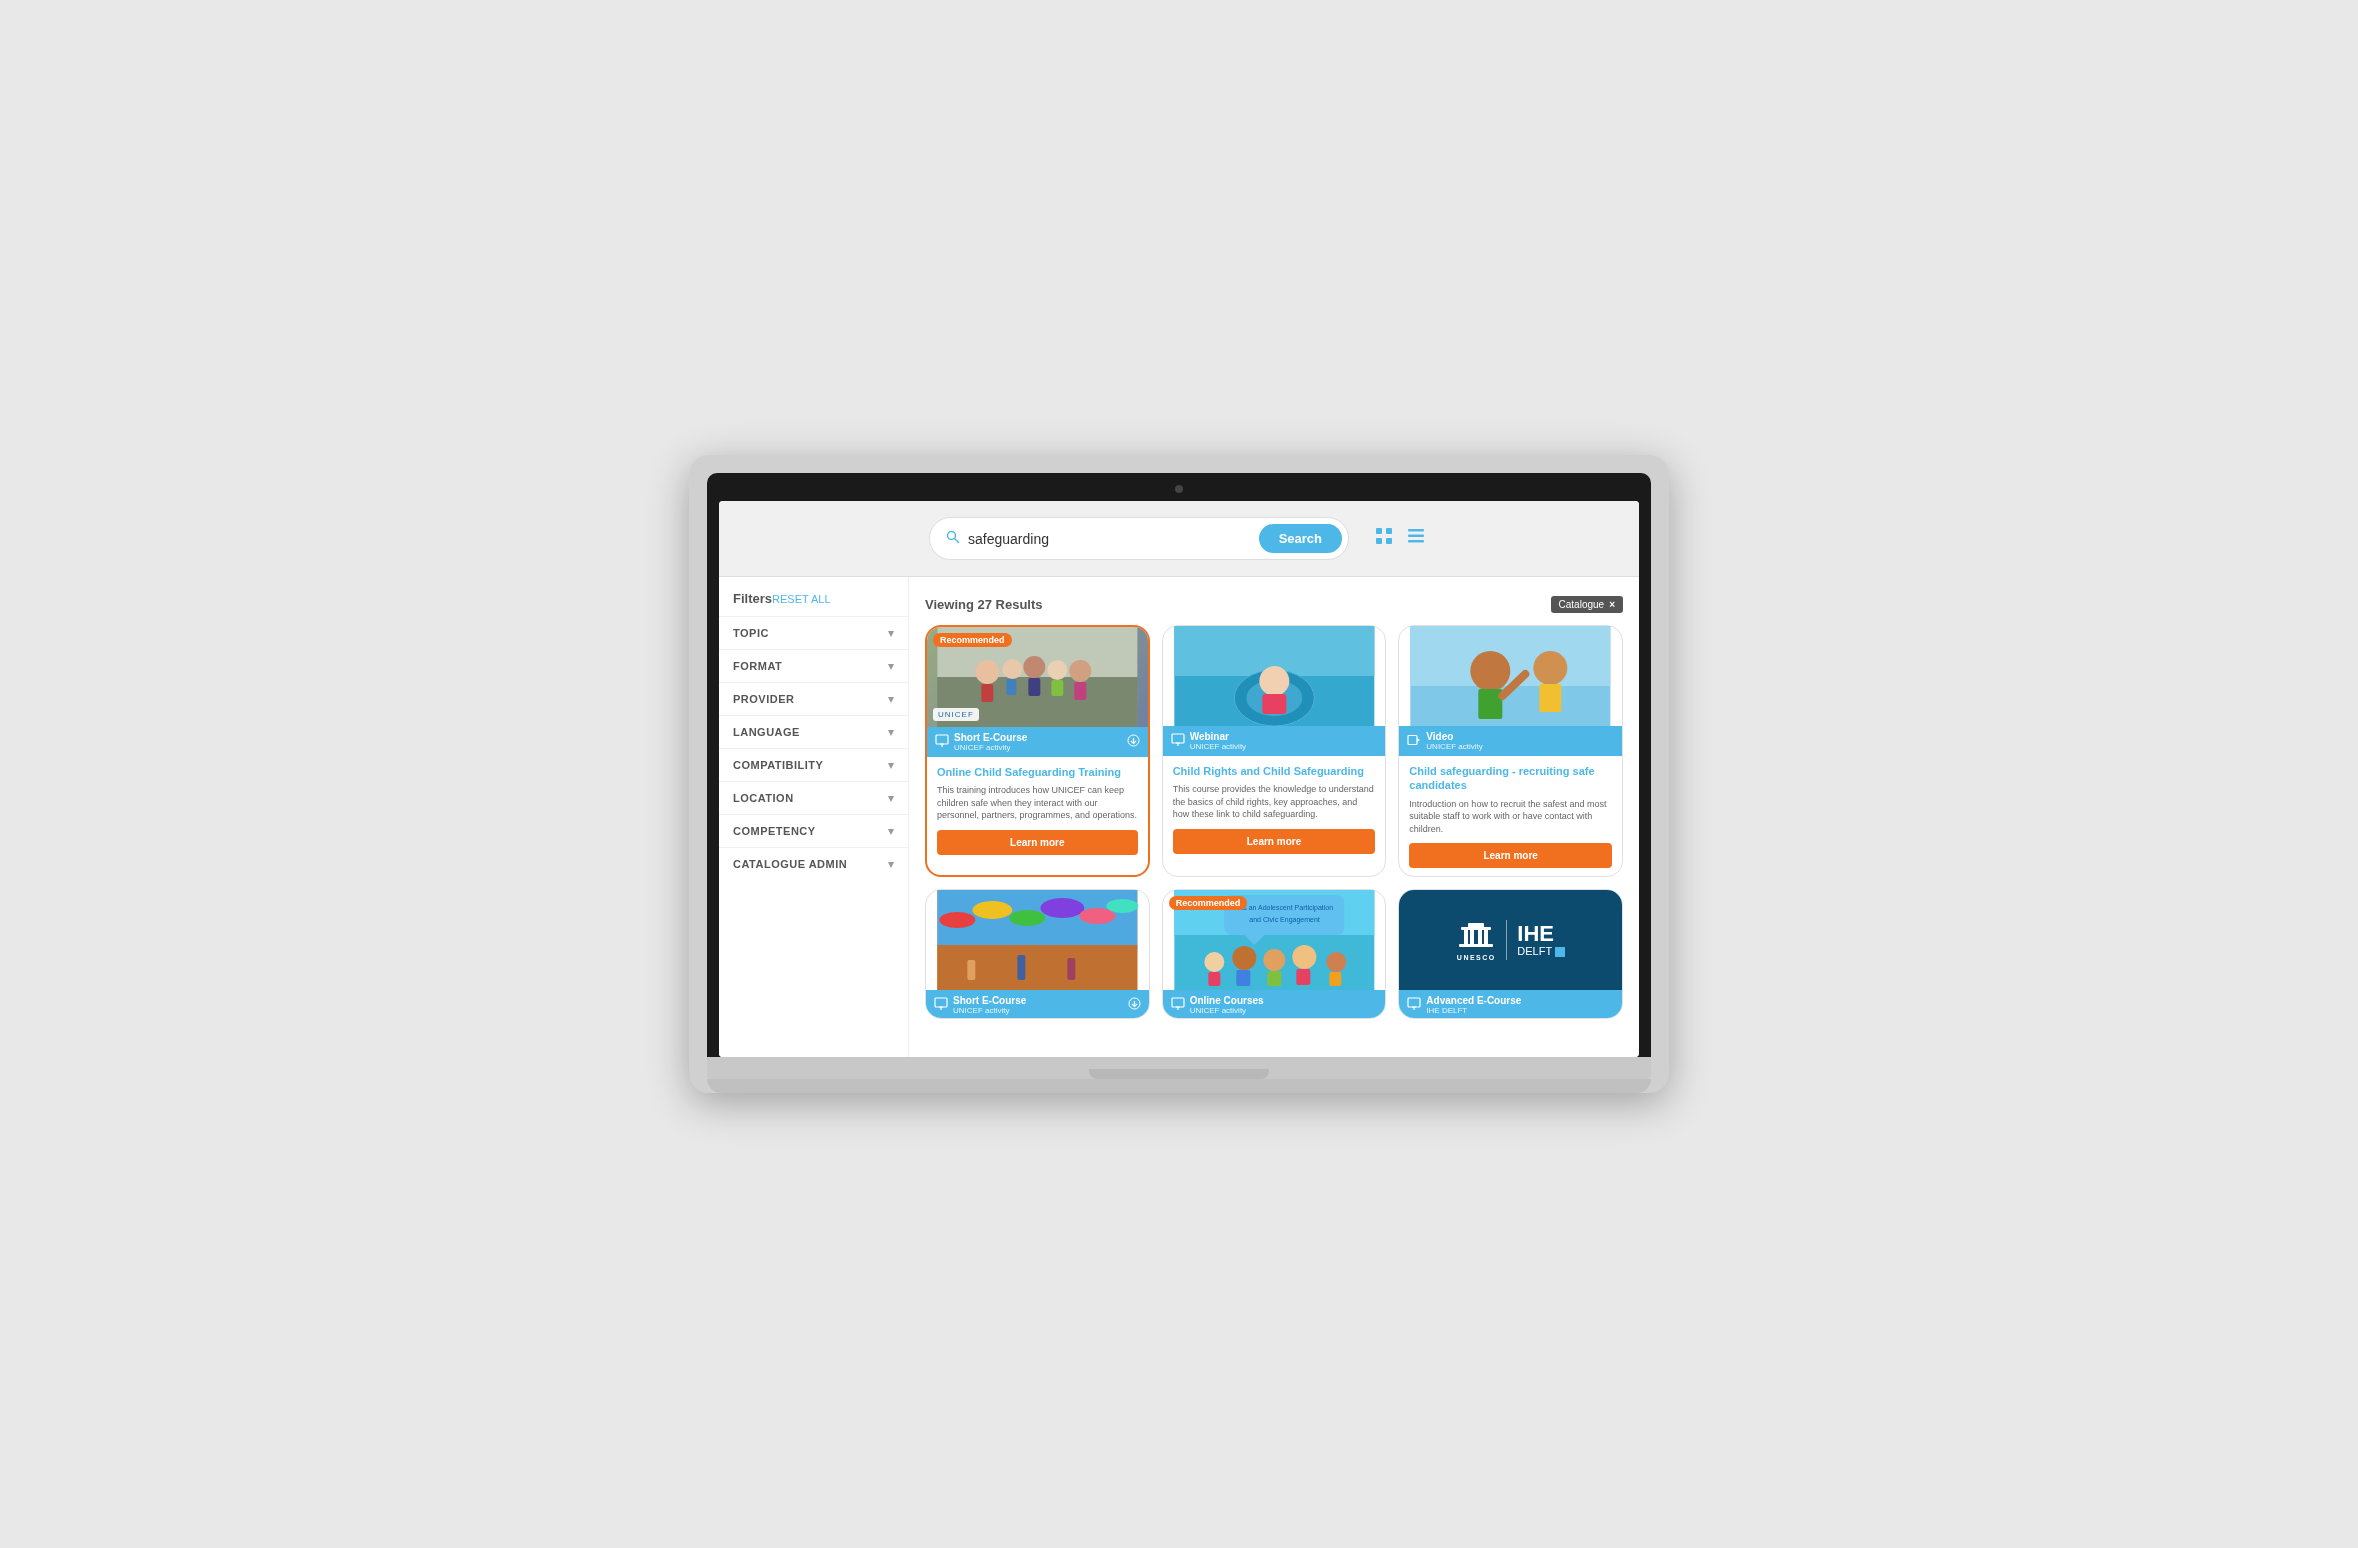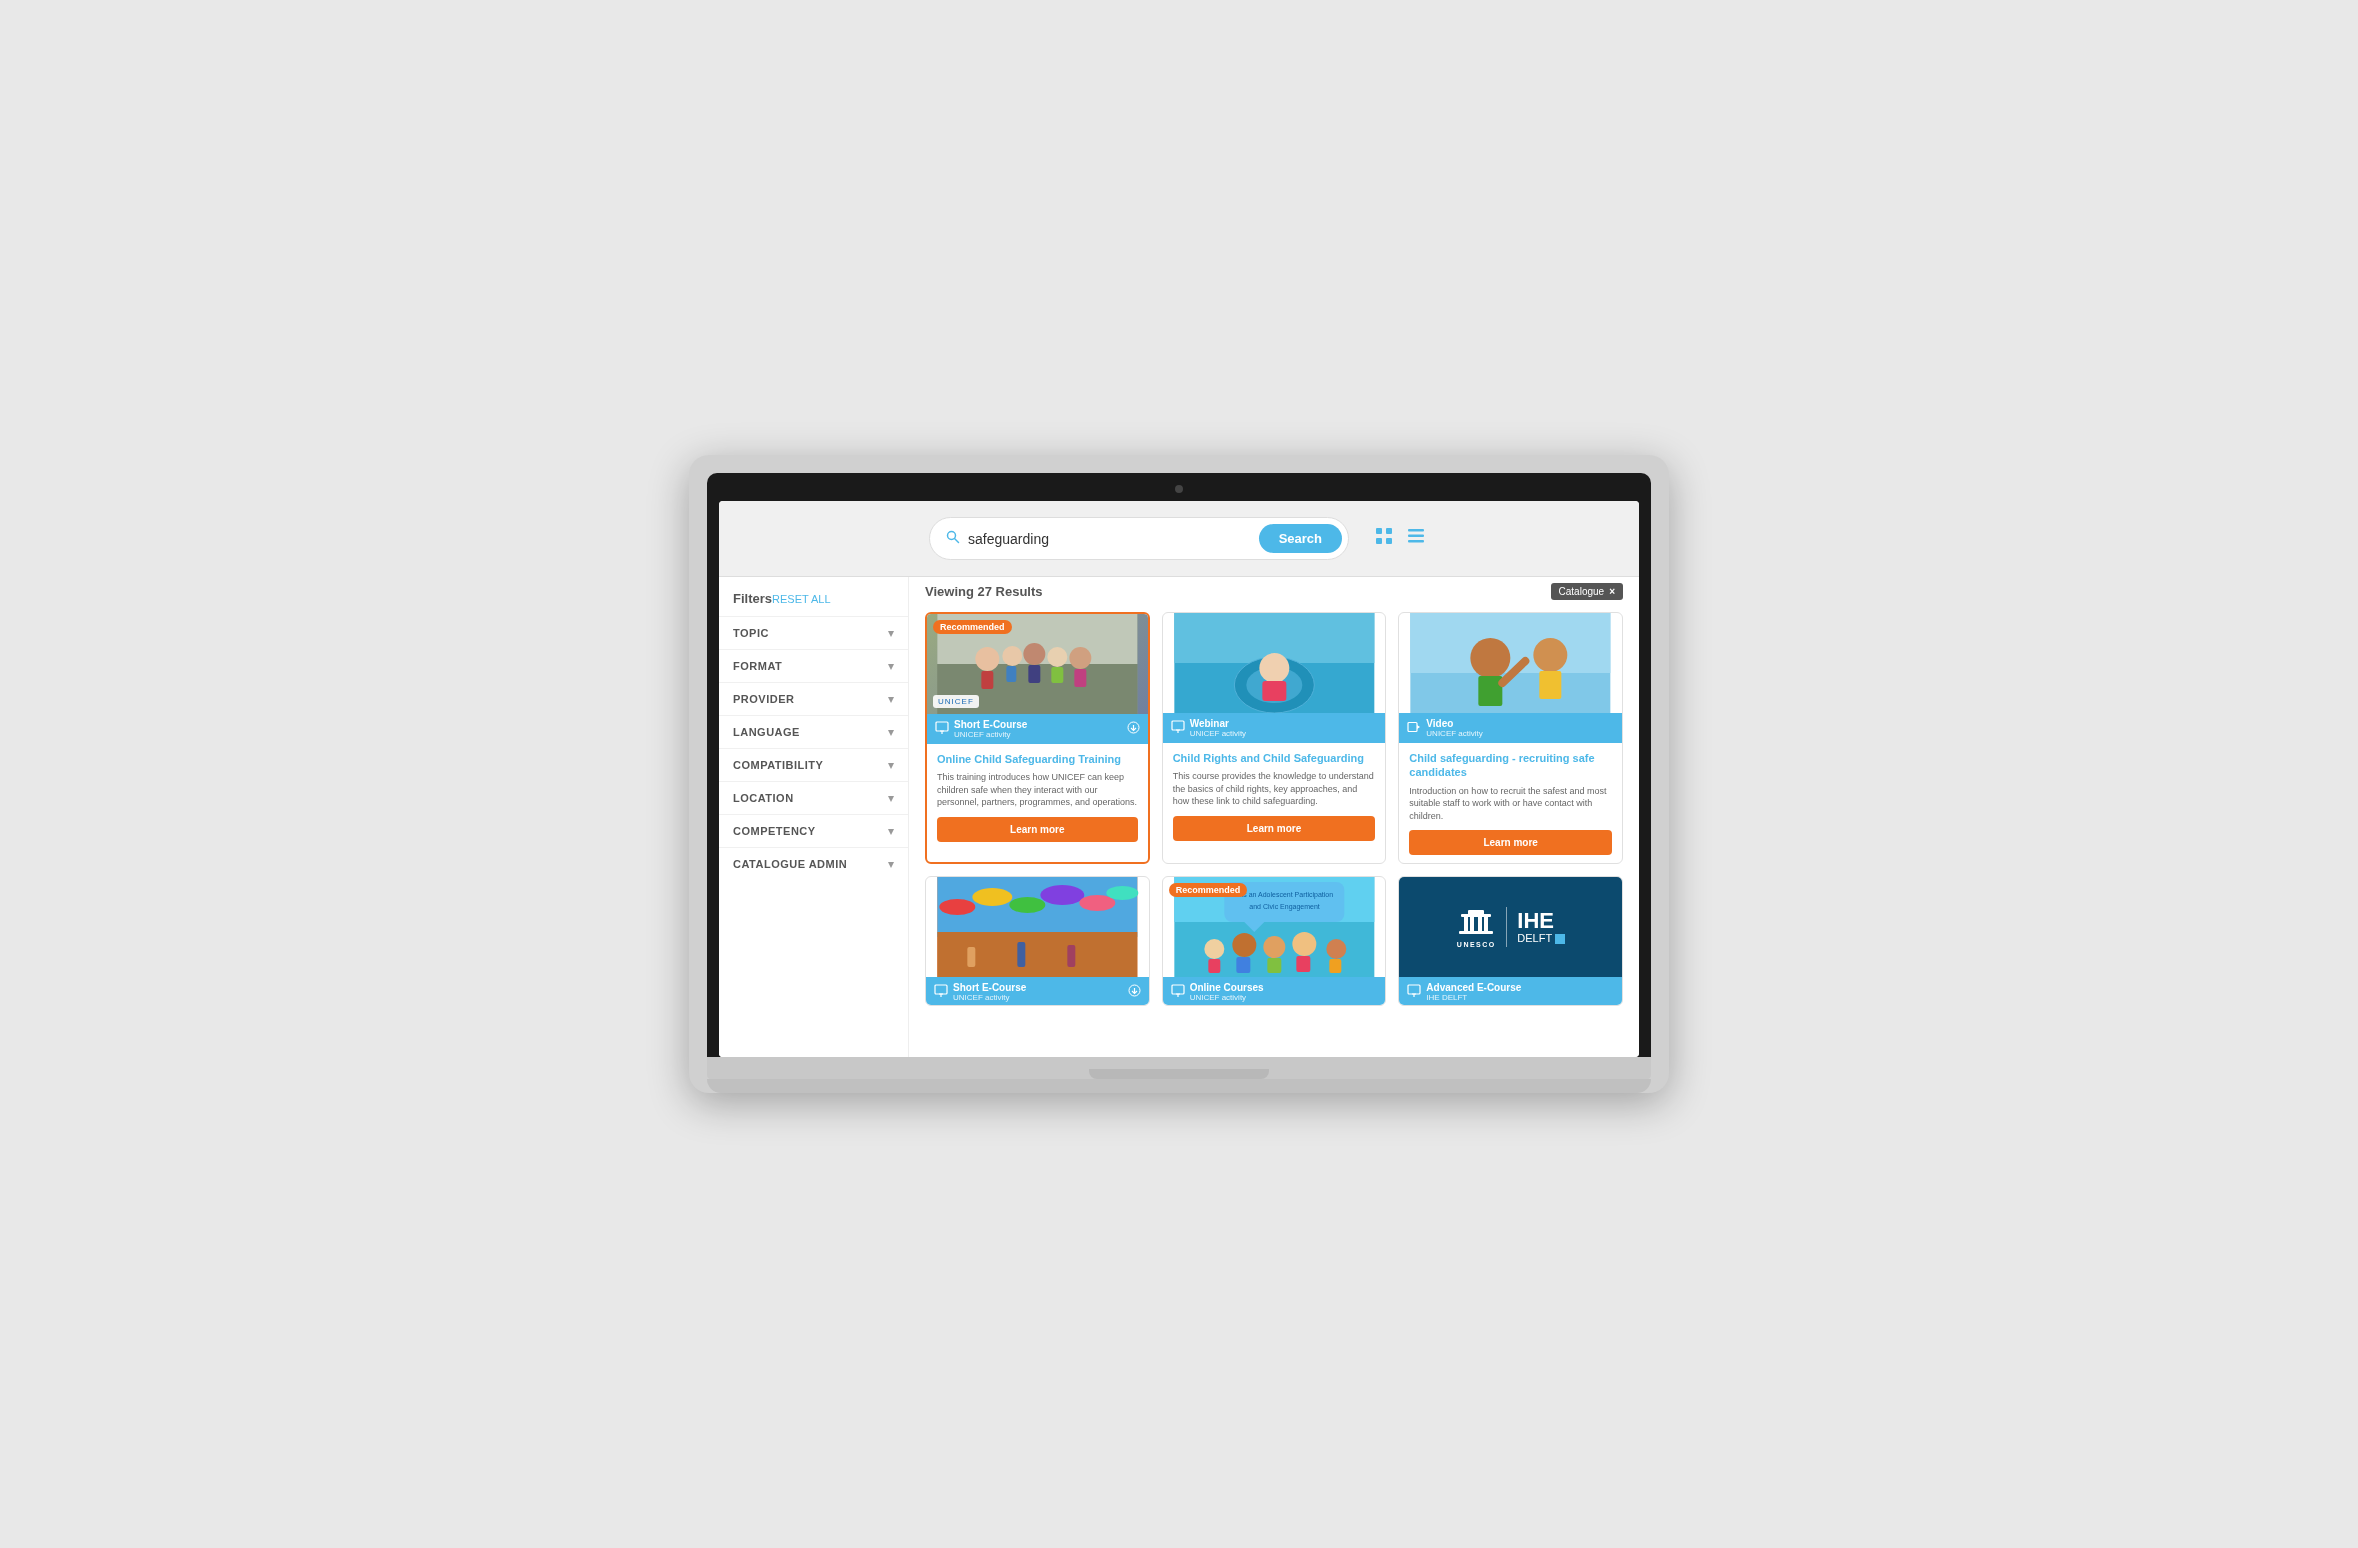--- a/index.html
+++ b/index.html
@@ -165,21 +165,21 @@
       letter-spacing: 0.5px;
     }
     .chevron {
       color: #999;
       font-size: 12px;
     }
 
     
     .results-area {
       flex: 1;
-      padding: 6px 16px;
+      padding: 19px 16px;
       overflow: auto;
     }
     .results-header {
       display: flex;
       justify-content: space-between;
       align-items: center;
       margin-bottom: 12px;
     }
     .results-count {
       font-size: 13px;
@@ -202,21 +202,21 @@
     }
 
     
     .cards-grid {
       display: grid;
       grid-template-columns: repeat(3, 1fr);
       gap: 12px;
     }
     .card {
       border: 1px solid #e0e0e0;
-      border-radius: 6px;
+      border-radius: 16px;
       overflow: hidden;
       background: white;
       cursor: pointer;
       transition: box-shadow 0.2s;
     }
     .card.highlighted {
       border: 2px solid #f07020;
     }
     .card-image {
       position: relative;

